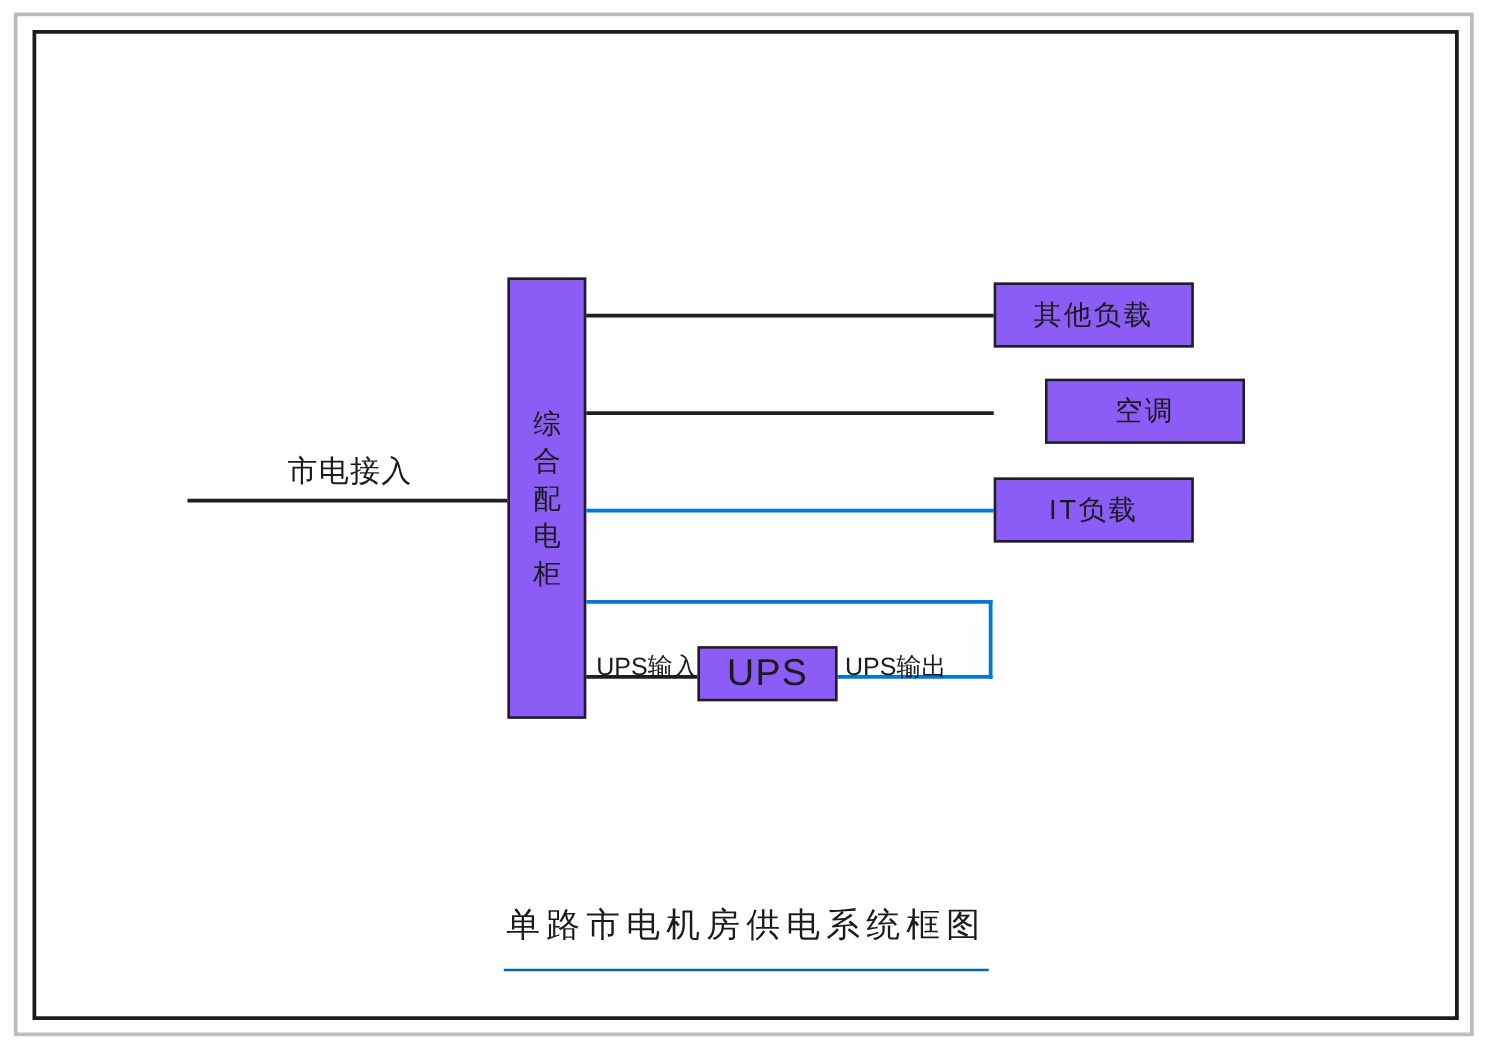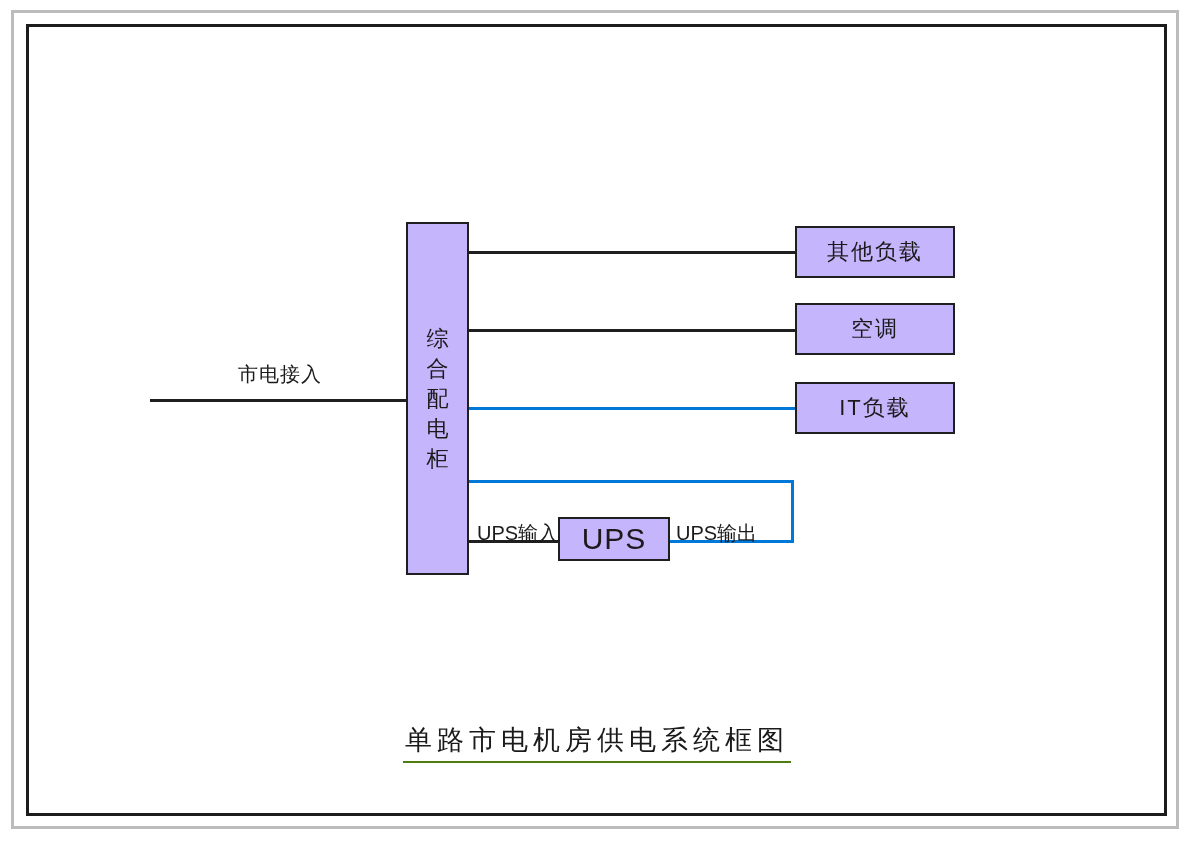--- a/index.html
+++ b/index.html
@@ -33,21 +33,21 @@
     position: absolute;
     background: #1f1f1f;
   }
   .line.h { height: 3px; }
   .line.v { width: 3px; }
   .line.blue { background: #0078d7; }
   .node {
     position: absolute;
     border: 2px solid #1f1f1f;
     box-sizing: border-box;
-    background: #c4b5fd;
+    background: #8b5cf6;
     display: flex;
     align-items: center;
     justify-content: center;
     color: #1a1a1a;
   }
   .cabinet {
     left: 406px; top: 222px;
     width: 63px; height: 353px;
   }
   .cabinet-text {
@@ -68,42 +68,42 @@
     left: 558px; top: 517px;
     width: 112px; height: 44px;
     font-size: 30px;
     letter-spacing: 1px;
   }
   .mains-label {
     position: absolute;
     left: 195px; top: 361px;
     width: 170px;
     text-align: center;
-    font-size: 20px;
+    font-size: 24px;
     color: #1a1a1a;
     letter-spacing: 1px;
   }
   .small-label {
     position: absolute;
     font-size: 20px;
     color: #1a1a1a;
     white-space: nowrap;
   }
   .title-row {
     position: absolute;
     left: 27px;
     width: 1140px;
     text-align: center;
     color: #1a1a1a;
     font-family: "Liberation Serif", "DejaVu Serif", serif;
   }
   .title-row .underlined {
     display: inline-block;
-    border-bottom: 2px solid #4d7c0f;
-    padding: 0 2px 3px 2px;
+    border-bottom: 2px solid #0369a1;
+    padding: 0 2px 17px 2px;
   }
   .title-main { top: 722px; font-size: 27px; letter-spacing: 5px; }
   .title-sub  { top: 761px; font-size: 24px; letter-spacing: 2px; }
 </style>
 </head>
 <body>
 
 <div class="page">
 
   <div class="frame-gray"></div>
@@ -128,21 +128,21 @@
   <div class="small-label" style="left:477px; top:520px;">UPS输入</div>
   <div class="small-label" style="left:648px; top:520px;margin-left:28px;">UPS输出</div>
 
   <div class="node ups-box">
     <span>UPS</span>
   </div>
 
   <div class="node load" style="top:226px;">
     <span>其他负载</span>
   </div>
-  <div class="node load" style="top:303px;">
+  <div class="node load" style="top:303px;margin-left:41px;">
     <span>空调</span>
   </div>
   <div class="node load" style="top:382px;">
     <span>IT负载</span>
   </div>
 
   <div class="title-row title-main">
     <span class="underlined">单路市电机房供电系统框图</span>
   </div>
 

